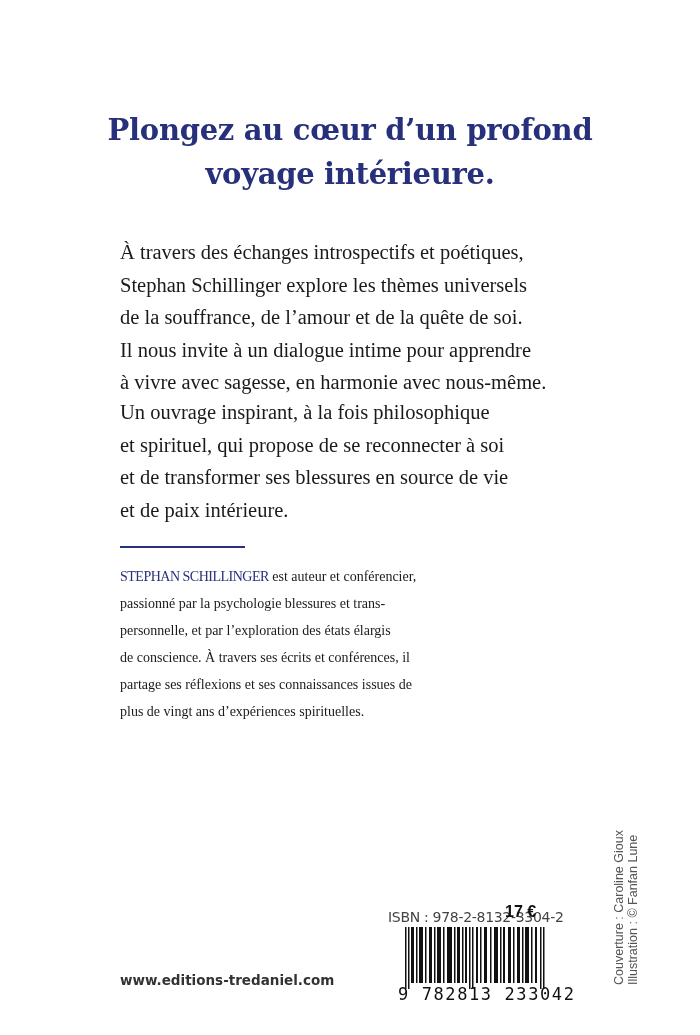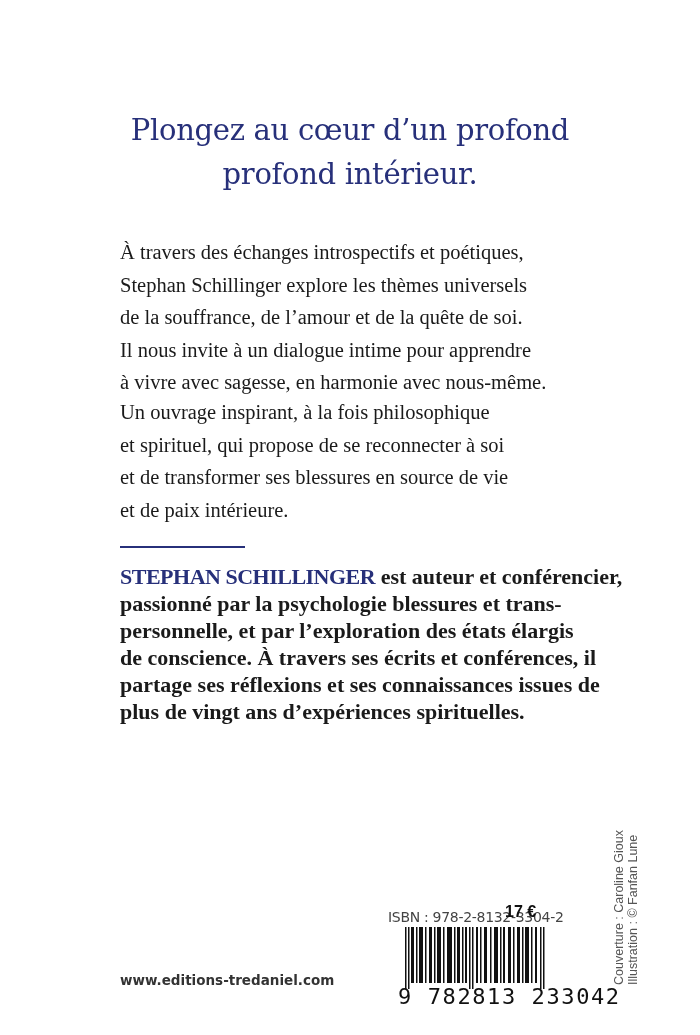--- a/index.html
+++ b/index.html
@@ -3,63 +3,63 @@
 <meta charset="utf-8">
 <style>
   html, body { margin: 0; padding: 0; }
   body {
     width: 700px; height: 1035px; background: #ffffff; position: relative; overflow: hidden;
     font-family: "Liberation Serif", "DejaVu Serif", serif; color: #1a1a1a;
   }
   .headline {
     position: absolute; left: 0; width: 700px; top: 108px; text-align: center;
     color: #27307a; font-family: "DejaVu Serif", "Liberation Serif", serif;
-    font-size: 29px; line-height: 44px; font-weight: normal; letter-spacing: -0.3px;
+    font-size: 29px; line-height: 44px; font-weight: bold; letter-spacing: -0.3px;
   }
   .headline div { white-space: nowrap; }
   .para {
     position: absolute; left: 120px; width: 520px; font-size: 20.5px; line-height: 32.5px;
     color: #1a1a1a;
   }
   .para div { white-space: nowrap; }
   #p1 { top: 236px; }
   #p2 { top: 396px; }
   .rule { position: absolute; left: 120px; top: 546px; width: 125px; height: 2px; background: #27307a; }
-  #bio { top: 563px; font-size: 22px; line-height: 27px; font-weight: bold; }
+  #bio { top: 563px; font-size: 14px; line-height: 27px; }
   #bio .last { display: block; }
   .author { color: #27307a; letter-spacing: -0.5px; }
   .url {
     position: absolute; left: 120px; top: 972px; font-family: "DejaVu Sans", sans-serif;
     font-size: 13.5px; color: #333; font-weight: bold;
   }
   .isbn {
     position: absolute; left: 388px; top: 909px; font-family: "DejaVu Sans", sans-serif;
     font-size: 14px; color: #444; letter-spacing: -0.3px;
   }
   .price {
     position: absolute; left: 505px; top: 903px; font-family: Liberation Sans, sans-serif;
     font-size: 16px; font-weight: bold; color: #111;
   }
   .barcode { position: absolute; left: 405px; top: 927px; width: 140px; height: 62px; }
   .barcode-digits {
     position: absolute; left: 398px; top: 984px; font-family: "DejaVu Sans Mono", monospace;
-    font-size: 22px; color: #111; letter-spacing: 1.6px; background: transparent;
+    font-size: 17px; color: #111; letter-spacing: 1.6px; background: transparent;
   }
   .credits {
     position: absolute; left: 612px; top: 985px; transform: rotate(-90deg); transform-origin: 0 0;
     font-family: "Liberation Sans", sans-serif; font-size: 12.5px; line-height: 14px; color: #555;
     white-space: nowrap;
   }
 </style>
 </head>
 <body>
 
 <div class="headline">
   <div>Plongez au cœur d’un profond</div>
-  <div>profond intérieur.</div>
+  <div>voyage intérieure.</div>
 </div>
 
 <div class="para" id="p1">
   <div>À travers des échanges introspectifs et poétiques,</div>
   <div>Stephan Schillinger explore les thèmes universels</div>
   <div>de la souffrance, de l’amour et de la quête de soi.</div>
   <div>Il nous invite à un dialogue intime pour apprendre</div>
   <div>à vivre avec sagesse, en harmonie avec nous-même.</div>
 </div>
 

